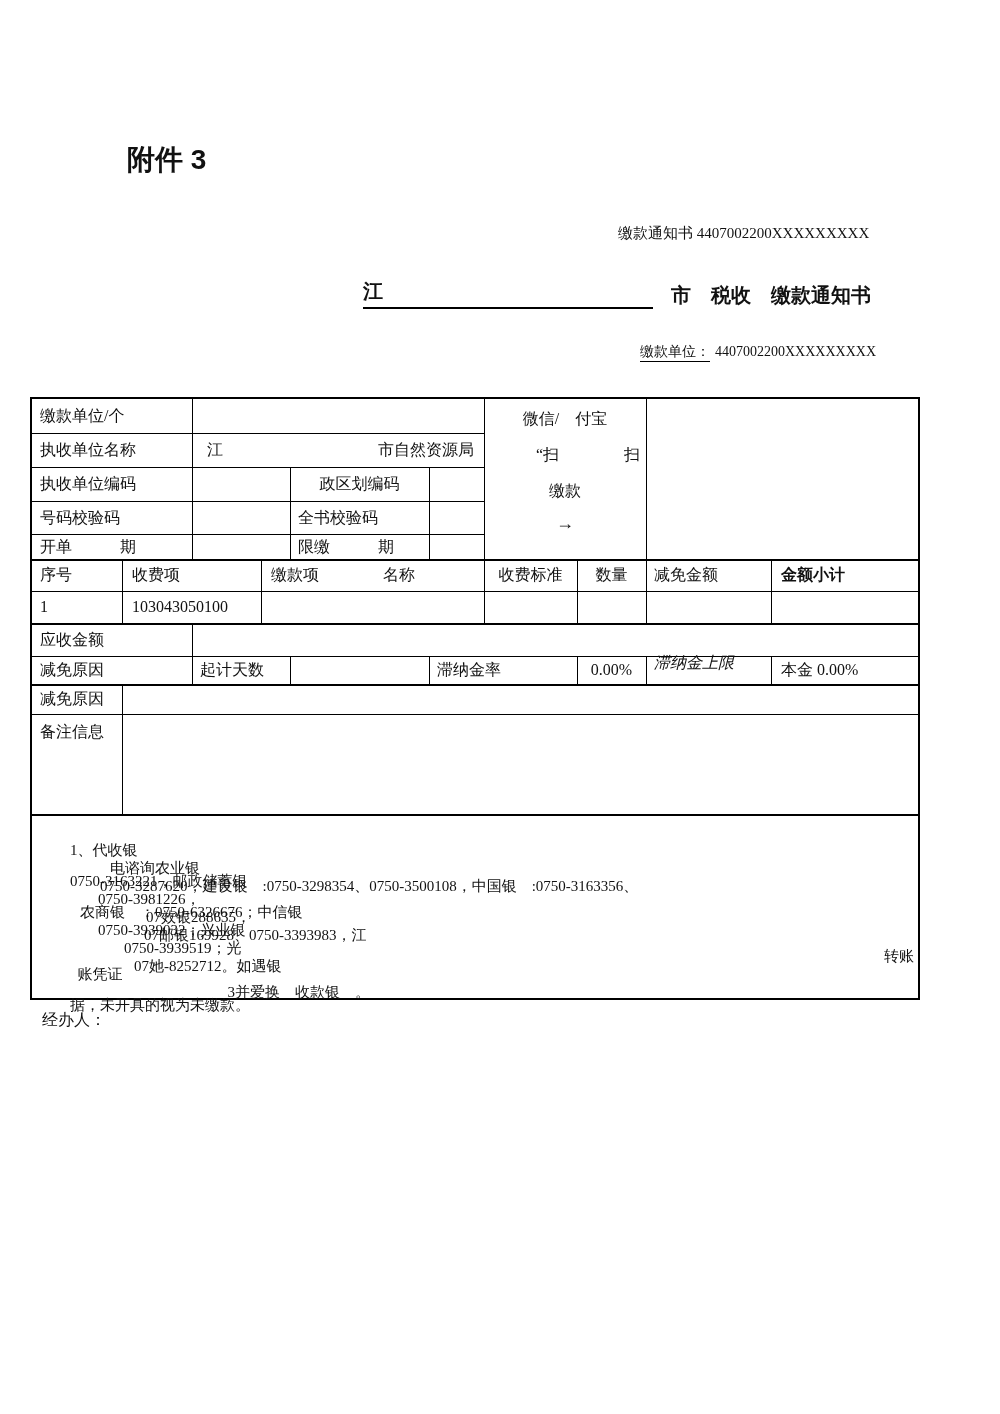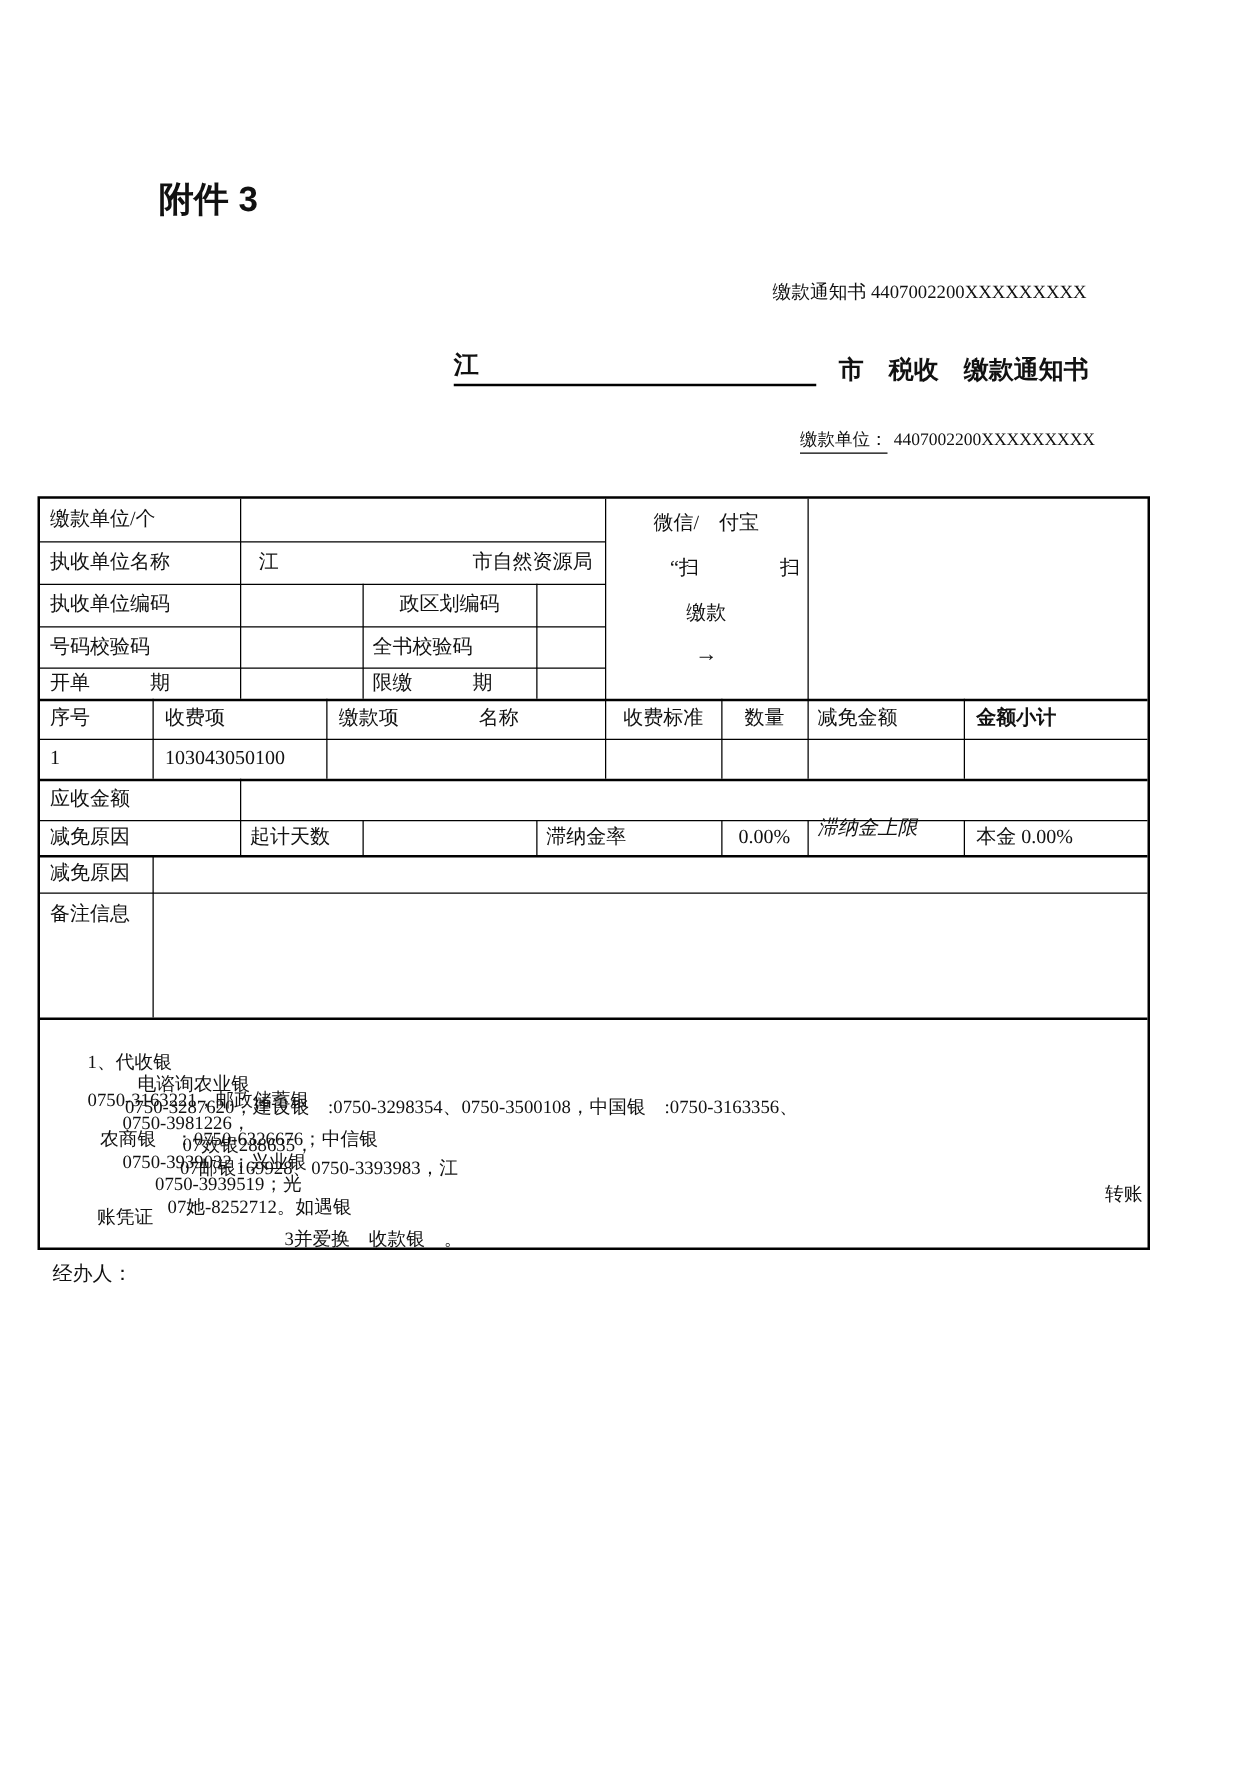--- a/index.html
+++ b/index.html
@@ -153,19 +153,22 @@
         <span class="seg" style="margin-left:54px;">0750-3939519；光</span>
         <span class="seg" style="margin-left:64px;">07她-8252712。如遇银</span>
       </div>
       <div class="noteline" style="top:133px;display:flex;justify-content:space-between;">
         <span>
           <span class="seg">账凭证</span>
           <span class="seg" style="margin-left:150px;">3并爱换　收款银　。</span>
         </span>
         <span class="seg">转账</span>
       </div>
+      <div class="noteline" style="top:164px;">
+        <span class="seg">据，未开具的视为未缴款。</span>
+      </div>
     </div>
 
   </div>
 
   <div class="abs t16" style="left:42px;top:1010px;">经办人：</div>
 
 </div>
 
 </body></html>

